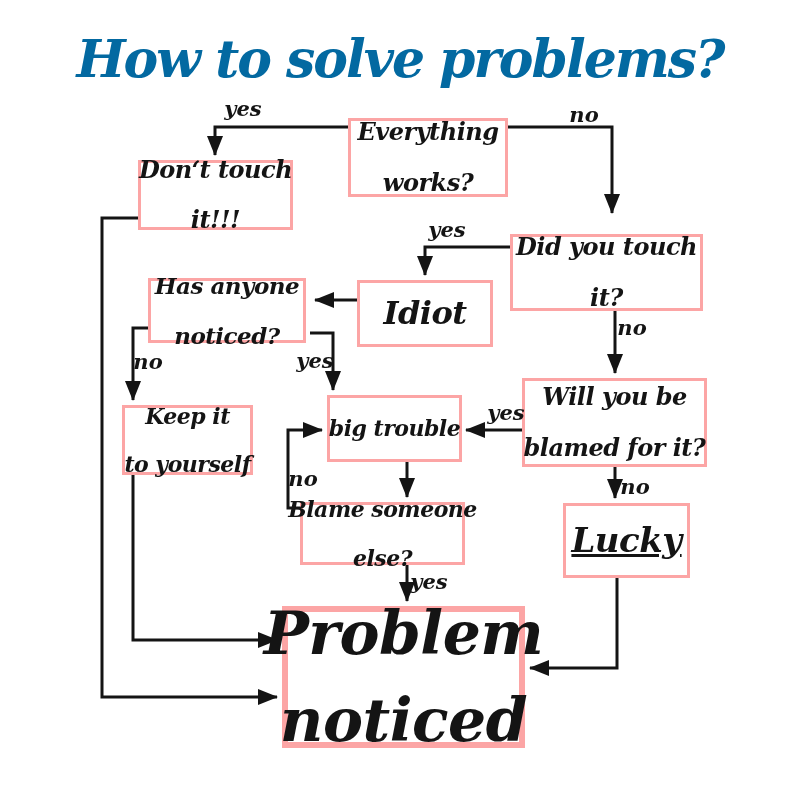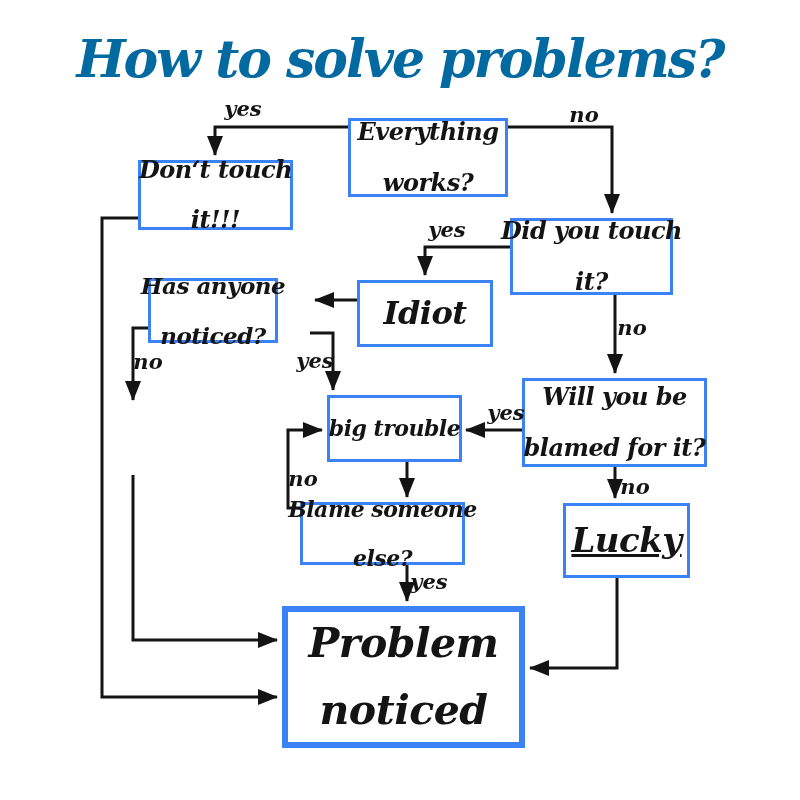--- a/index.html
+++ b/index.html
@@ -8,39 +8,39 @@
     font-family:"DejaVu Serif", serif; color:#141414; overflow:hidden;
   }
   .title {
     position:absolute; left:0; top:28px; width:100%; text-align:center;
     font-size:52px; line-height:62px; font-weight:bold; font-style:italic;
     letter-spacing:-2px; color:#0369a1;
   }
   svg.wires { position:absolute; left:0; top:0; }
   svg.wires polyline { fill:none; stroke:#141414; stroke-width:3; }
   .node {
-    position:absolute; box-sizing:border-box; border:3px solid #3b82f6;
+    position:absolute; box-sizing:border-box; border:3px solid #fca5a5;
     background:#ffffff; display:flex; flex-direction:column;
     align-items:center; justify-content:center; text-align:center;
     font-weight:bold; font-style:italic; line-height:1.1; letter-spacing:-0.5px;
     font-size:23px;
     gap:24px;
   }
   .node .ln { display:block; white-space:nowrap; }
   .n-everything { left:348px; top:118px; width:160px; height:79px; font-size:24px; }
   .n-dont      { left:138px; top:160px; width:155px; height:70px; font-size:24px; }
-  .n-did       { left:510px; top:218px; width:163px; height:77px; font-size:24px; }
+  .n-did       { left:510px; top:234px; width:193px; height:77px; font-size:24px; }
   .n-idiot     { left:357px; top:280px; width:136px; height:67px; font-size:32px; }
-  .n-noticed   { left:148px; top:278px; width:130px; height:65px; font-size:23px; }
+  .n-noticed   { left:148px; top:278px; width:158px; height:65px; font-size:23px; }
   .n-will      { left:522px; top:378px; width:185px; height:89px; font-size:24px; }
   .n-keep      { left:122px; top:405px; width:131px; height:70px; font-size:22px; }
   .n-trouble   { left:327px; top:395px; width:135px; height:67px; font-size:22px; }
   .n-blame     { left:300px; top:502px; width:165px; height:63px; font-size:22px; }
   .n-lucky     { left:563px; top:503px; width:127px; height:75px; font-size:34px;text-decoration:underline; }
-  .n-problem   { left:282px; top:606px; width:243px; height:142px; border-width:6px; font-size:41px; line-height:1.05; }
+  .n-problem   { left:282px; top:606px; width:243px; height:142px; border-width:6px; font-size:60px; line-height:1.05; }
   .edge-label {
     position:absolute; transform:translate(-50%,-50%);
     font-weight:bold; font-style:italic; font-size:21px; white-space:nowrap;
   }
 </style>
 </head>
 <body>
 
 <div class="stage">
 
@@ -91,20 +91,24 @@
   <div class="node n-noticed">
     <span class="ln">Has anyone</span>
     <span class="ln">noticed?</span>
   </div>
 
   <div class="node n-will">
     <span class="ln">Will you be</span>
     <span class="ln">blamed for it?</span>
   </div>
 
+  <div class="node n-keep">
+    <span class="ln">Keep it</span>
+    <span class="ln">to yourself</span>
+  </div>
 
   <div class="node n-trouble">
     <span class="ln">big trouble</span>
   </div>
 
   <div class="node n-blame">
     <span class="ln">Blame someone</span>
     <span class="ln">else?</span>
   </div>
 

